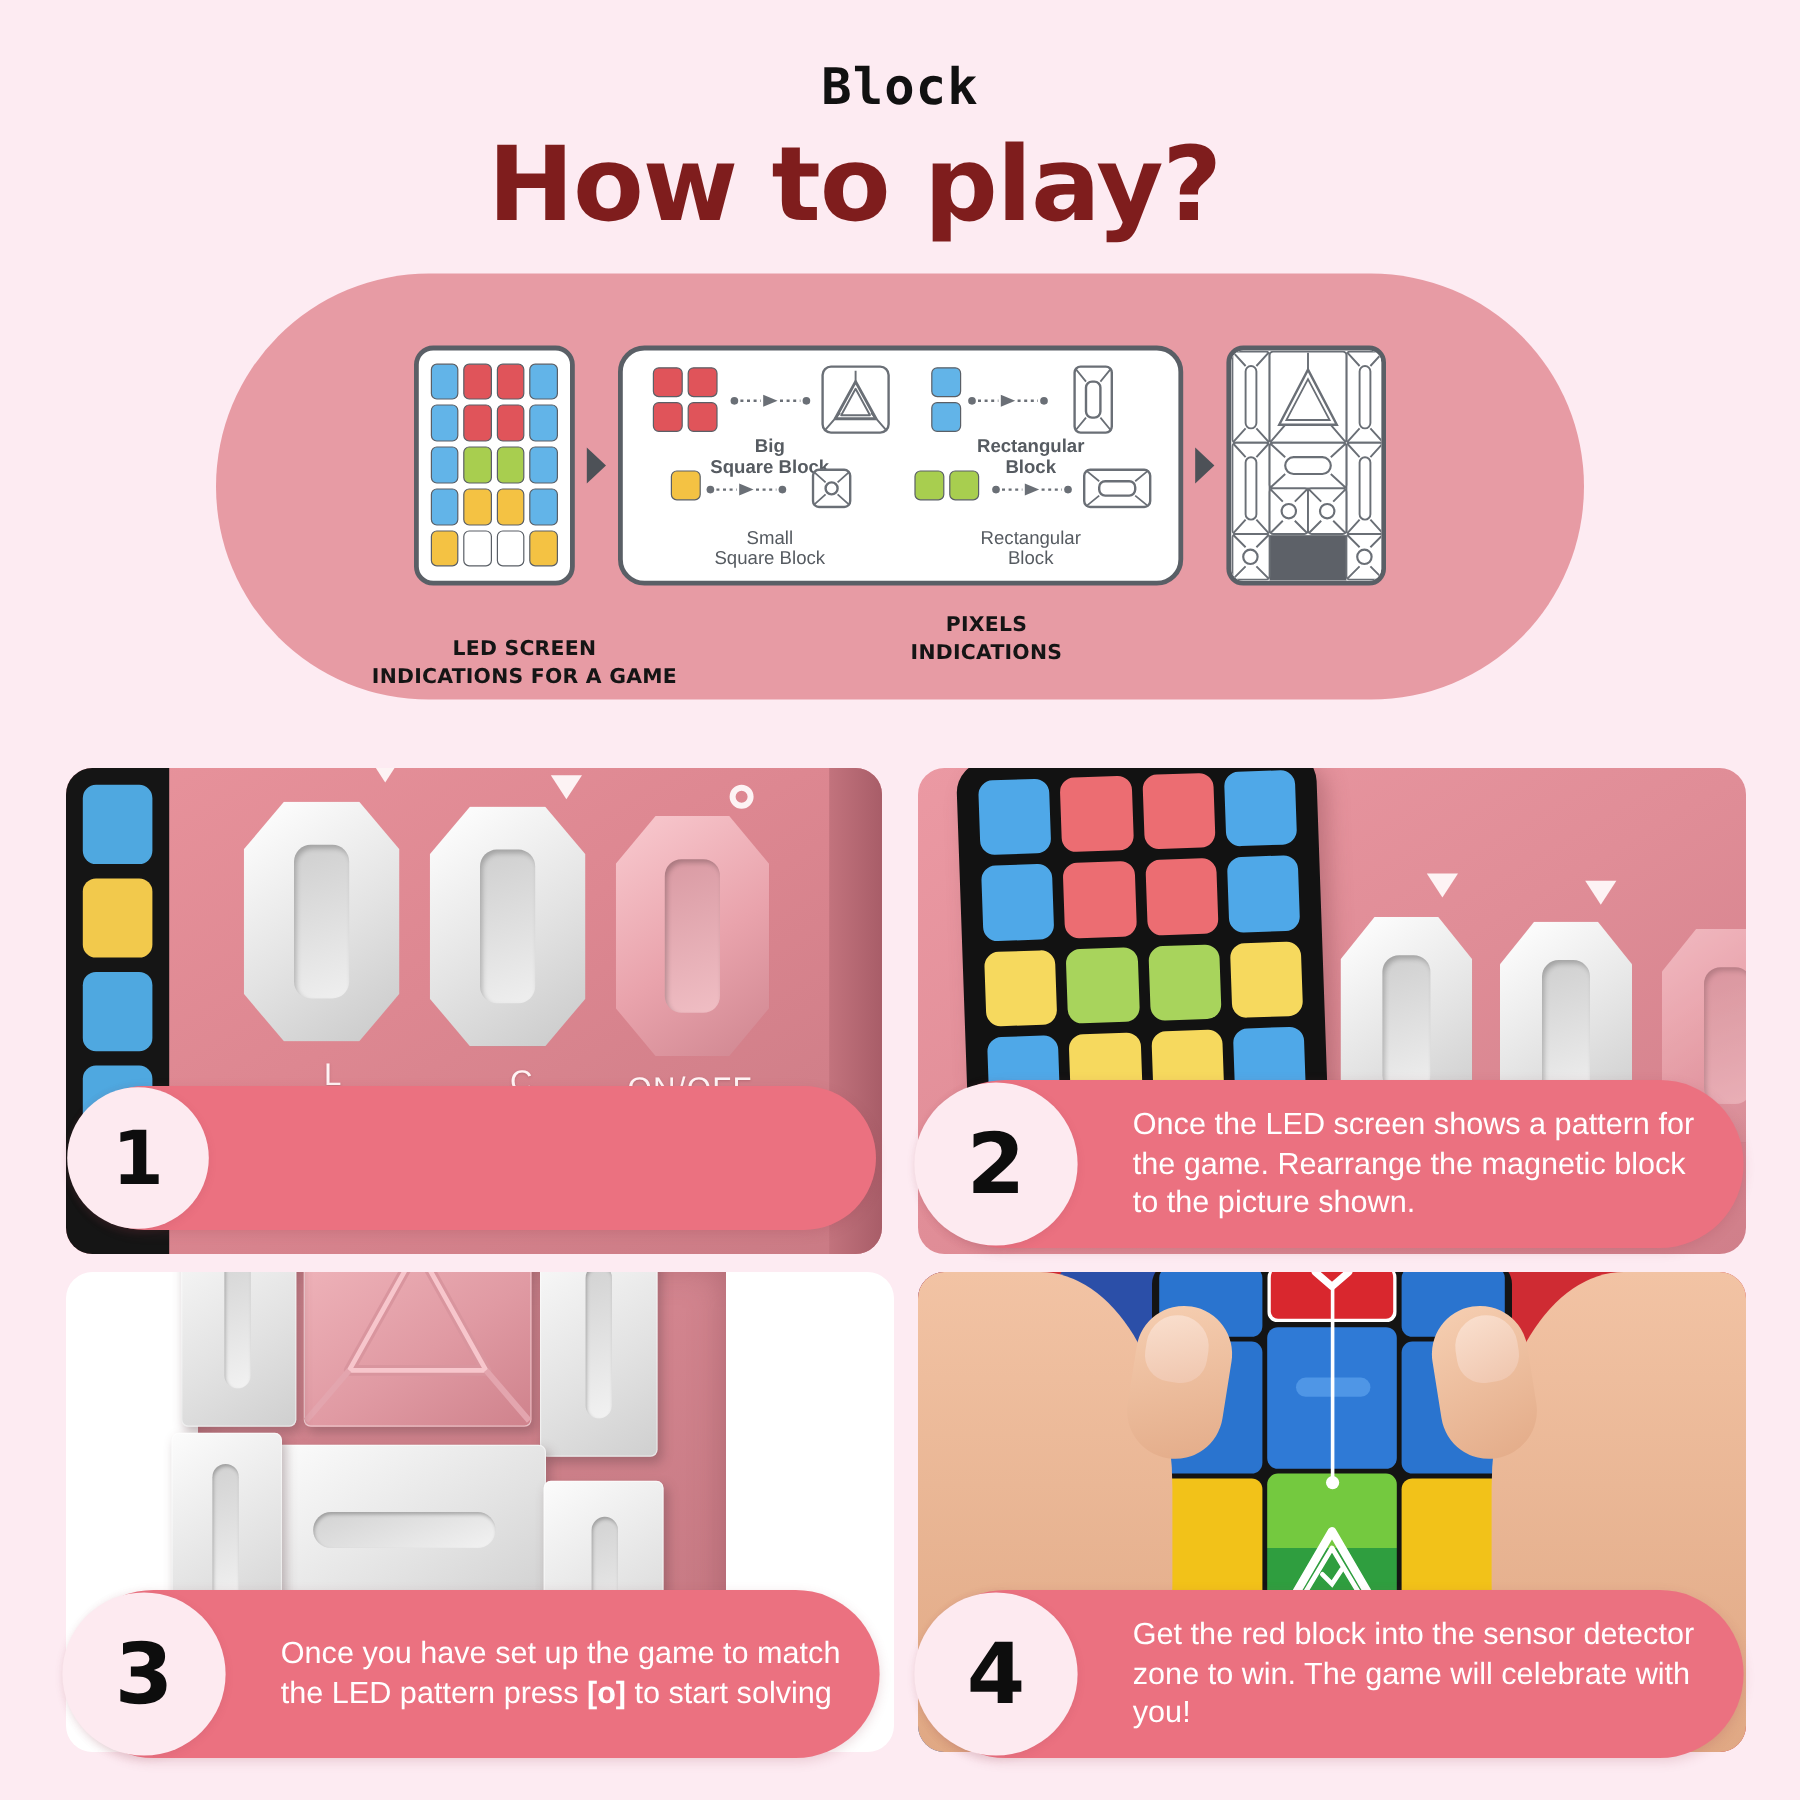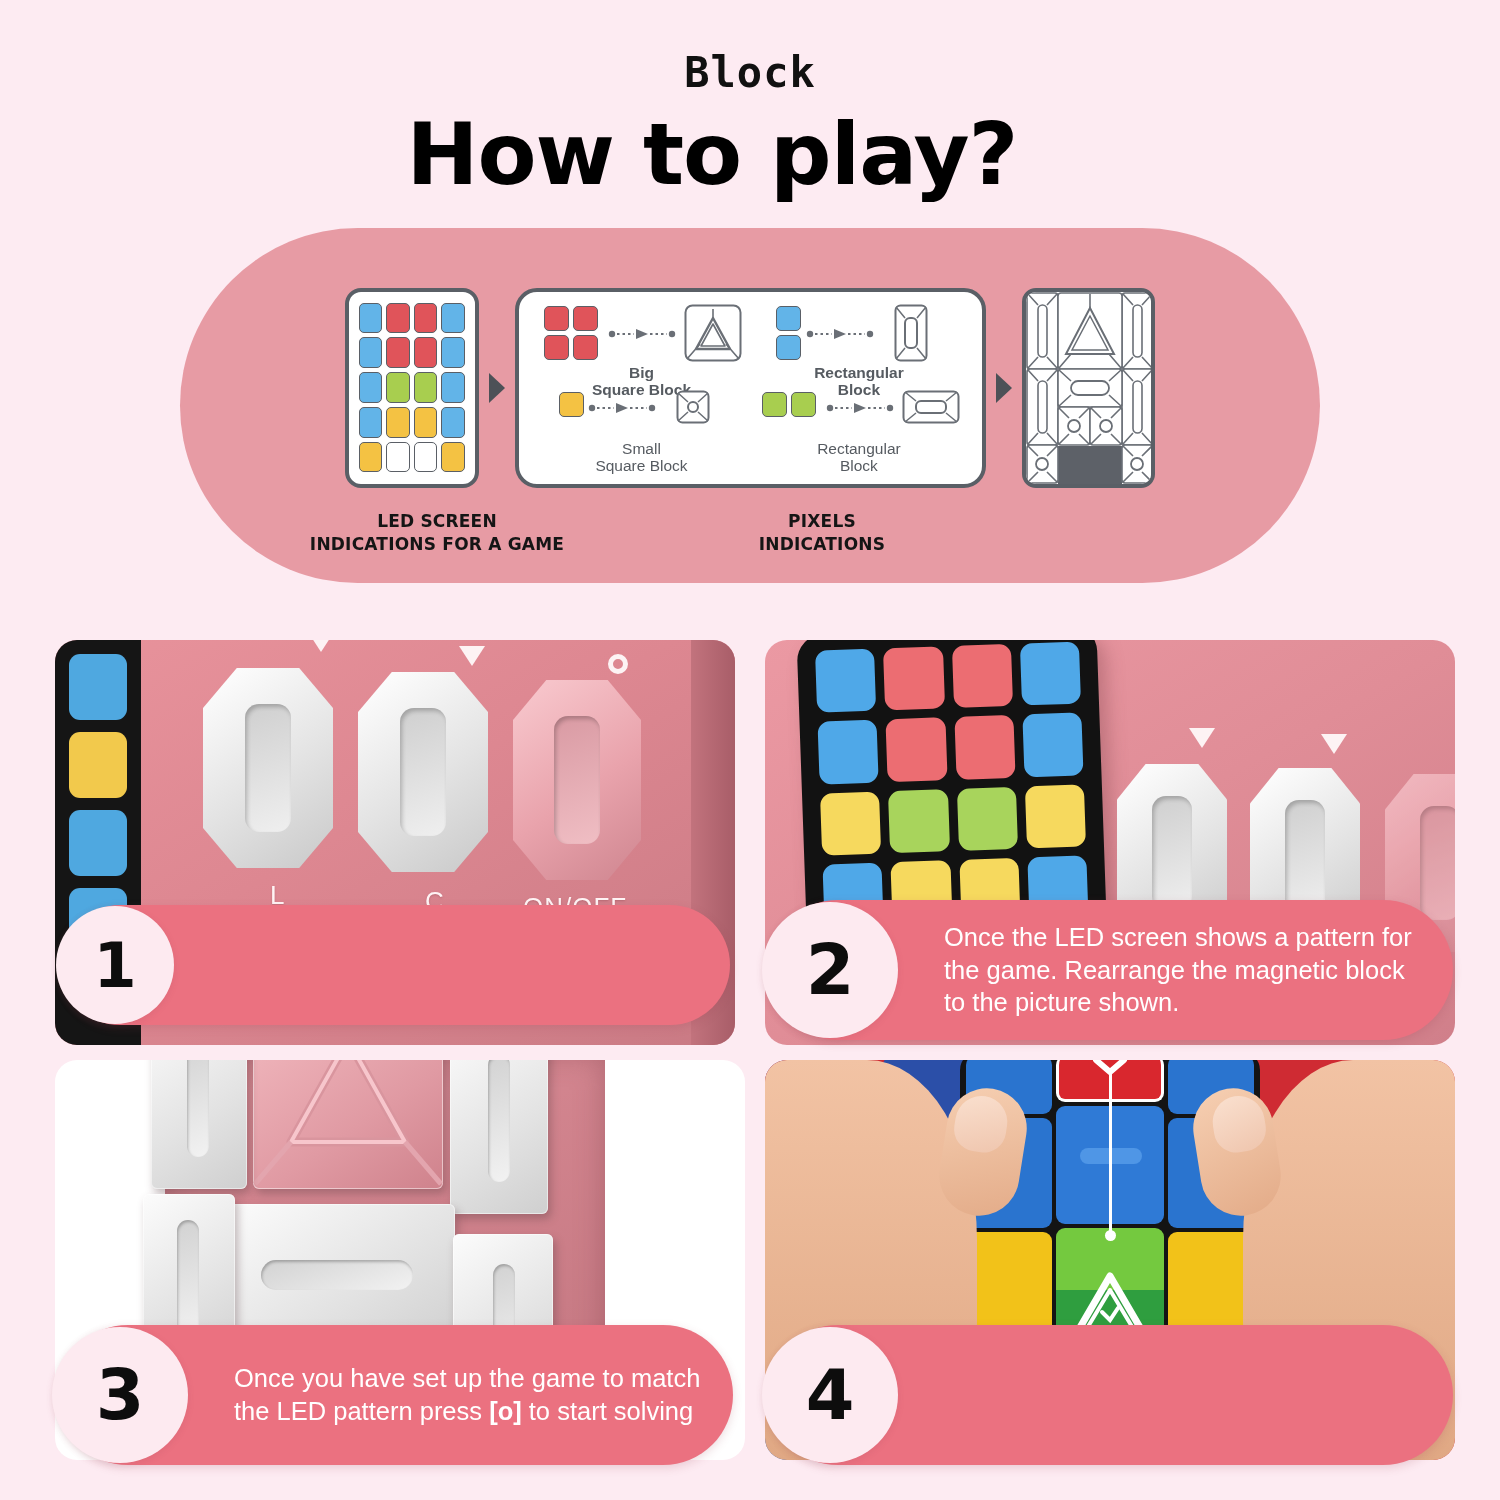--- a/index.html
+++ b/index.html
@@ -22,21 +22,21 @@
     color: #111;
     height: 56px;
   }
   .page-title {
     position: absolute; top: 104px; left: 0; width: 1424px;
     text-align: center;
     font-family: "DejaVu Sans", sans-serif;
     font-weight: 700;
     font-size: 86px;
     letter-spacing: -1px;
-    color: #000000;
+    color: #7f1d1d;
   }
 
   
   .banner {
     position: absolute; left: 180px; top: 228px;
     width: 1140px; height: 355px;
     background: #e79ba4;
     border-radius: 178px;
   }
   .banner-row {
@@ -119,21 +119,21 @@
   }
   .bcap {
     text-align: center;
     font-family: "DejaVu Sans", sans-serif;
     font-weight: 700;
     font-size: 17px;
     line-height: 1.35;
     color: #151515;
     letter-spacing: .2px;
   }
-  .bcap.a { width: 470px; margin-left: 22px; }
+  .bcap.a { width: 470px; margin-left: 22px; margin-top: 20px; }
   .bcap.b { width: 300px; }
   .bcap.c { width: 320px; }
 
   
   .panel { position: absolute; border-radius: 22px; overflow: hidden; }
   .p1 { left: 55px;  top: 640px;  width: 680px; height: 405px; }
   .p2 { left: 765px; top: 640px;  width: 690px; height: 405px; }
   .p3 { left: 55px;  top: 1060px; width: 690px; height: 400px; }
   .p4 { left: 765px; top: 1060px; width: 690px; height: 400px; }
 
@@ -625,13 +625,14 @@
     <div class="hand right"></div>
     <div class="finger" style="left:178px;top:28px;transform:rotate(9deg)"></div>
     <div class="nail" style="left:190px;top:36px;transform:rotate(9deg)"></div>
     <div class="finger" style="right:178px;top:28px;transform:rotate(-9deg)"></div>
     <div class="nail" style="right:190px;top:36px;transform:rotate(-9deg)"></div>
   </div>
 </div>
 
 <div class="cap-bar three cap4">
   <div class="num-circle">4</div>
+  <div class="cap-text" id="cap4text"><span>Get the red block into the sensor detector zone to win. The game will celebrate with you!</span></div>
 </div>
 
 </body></html>

